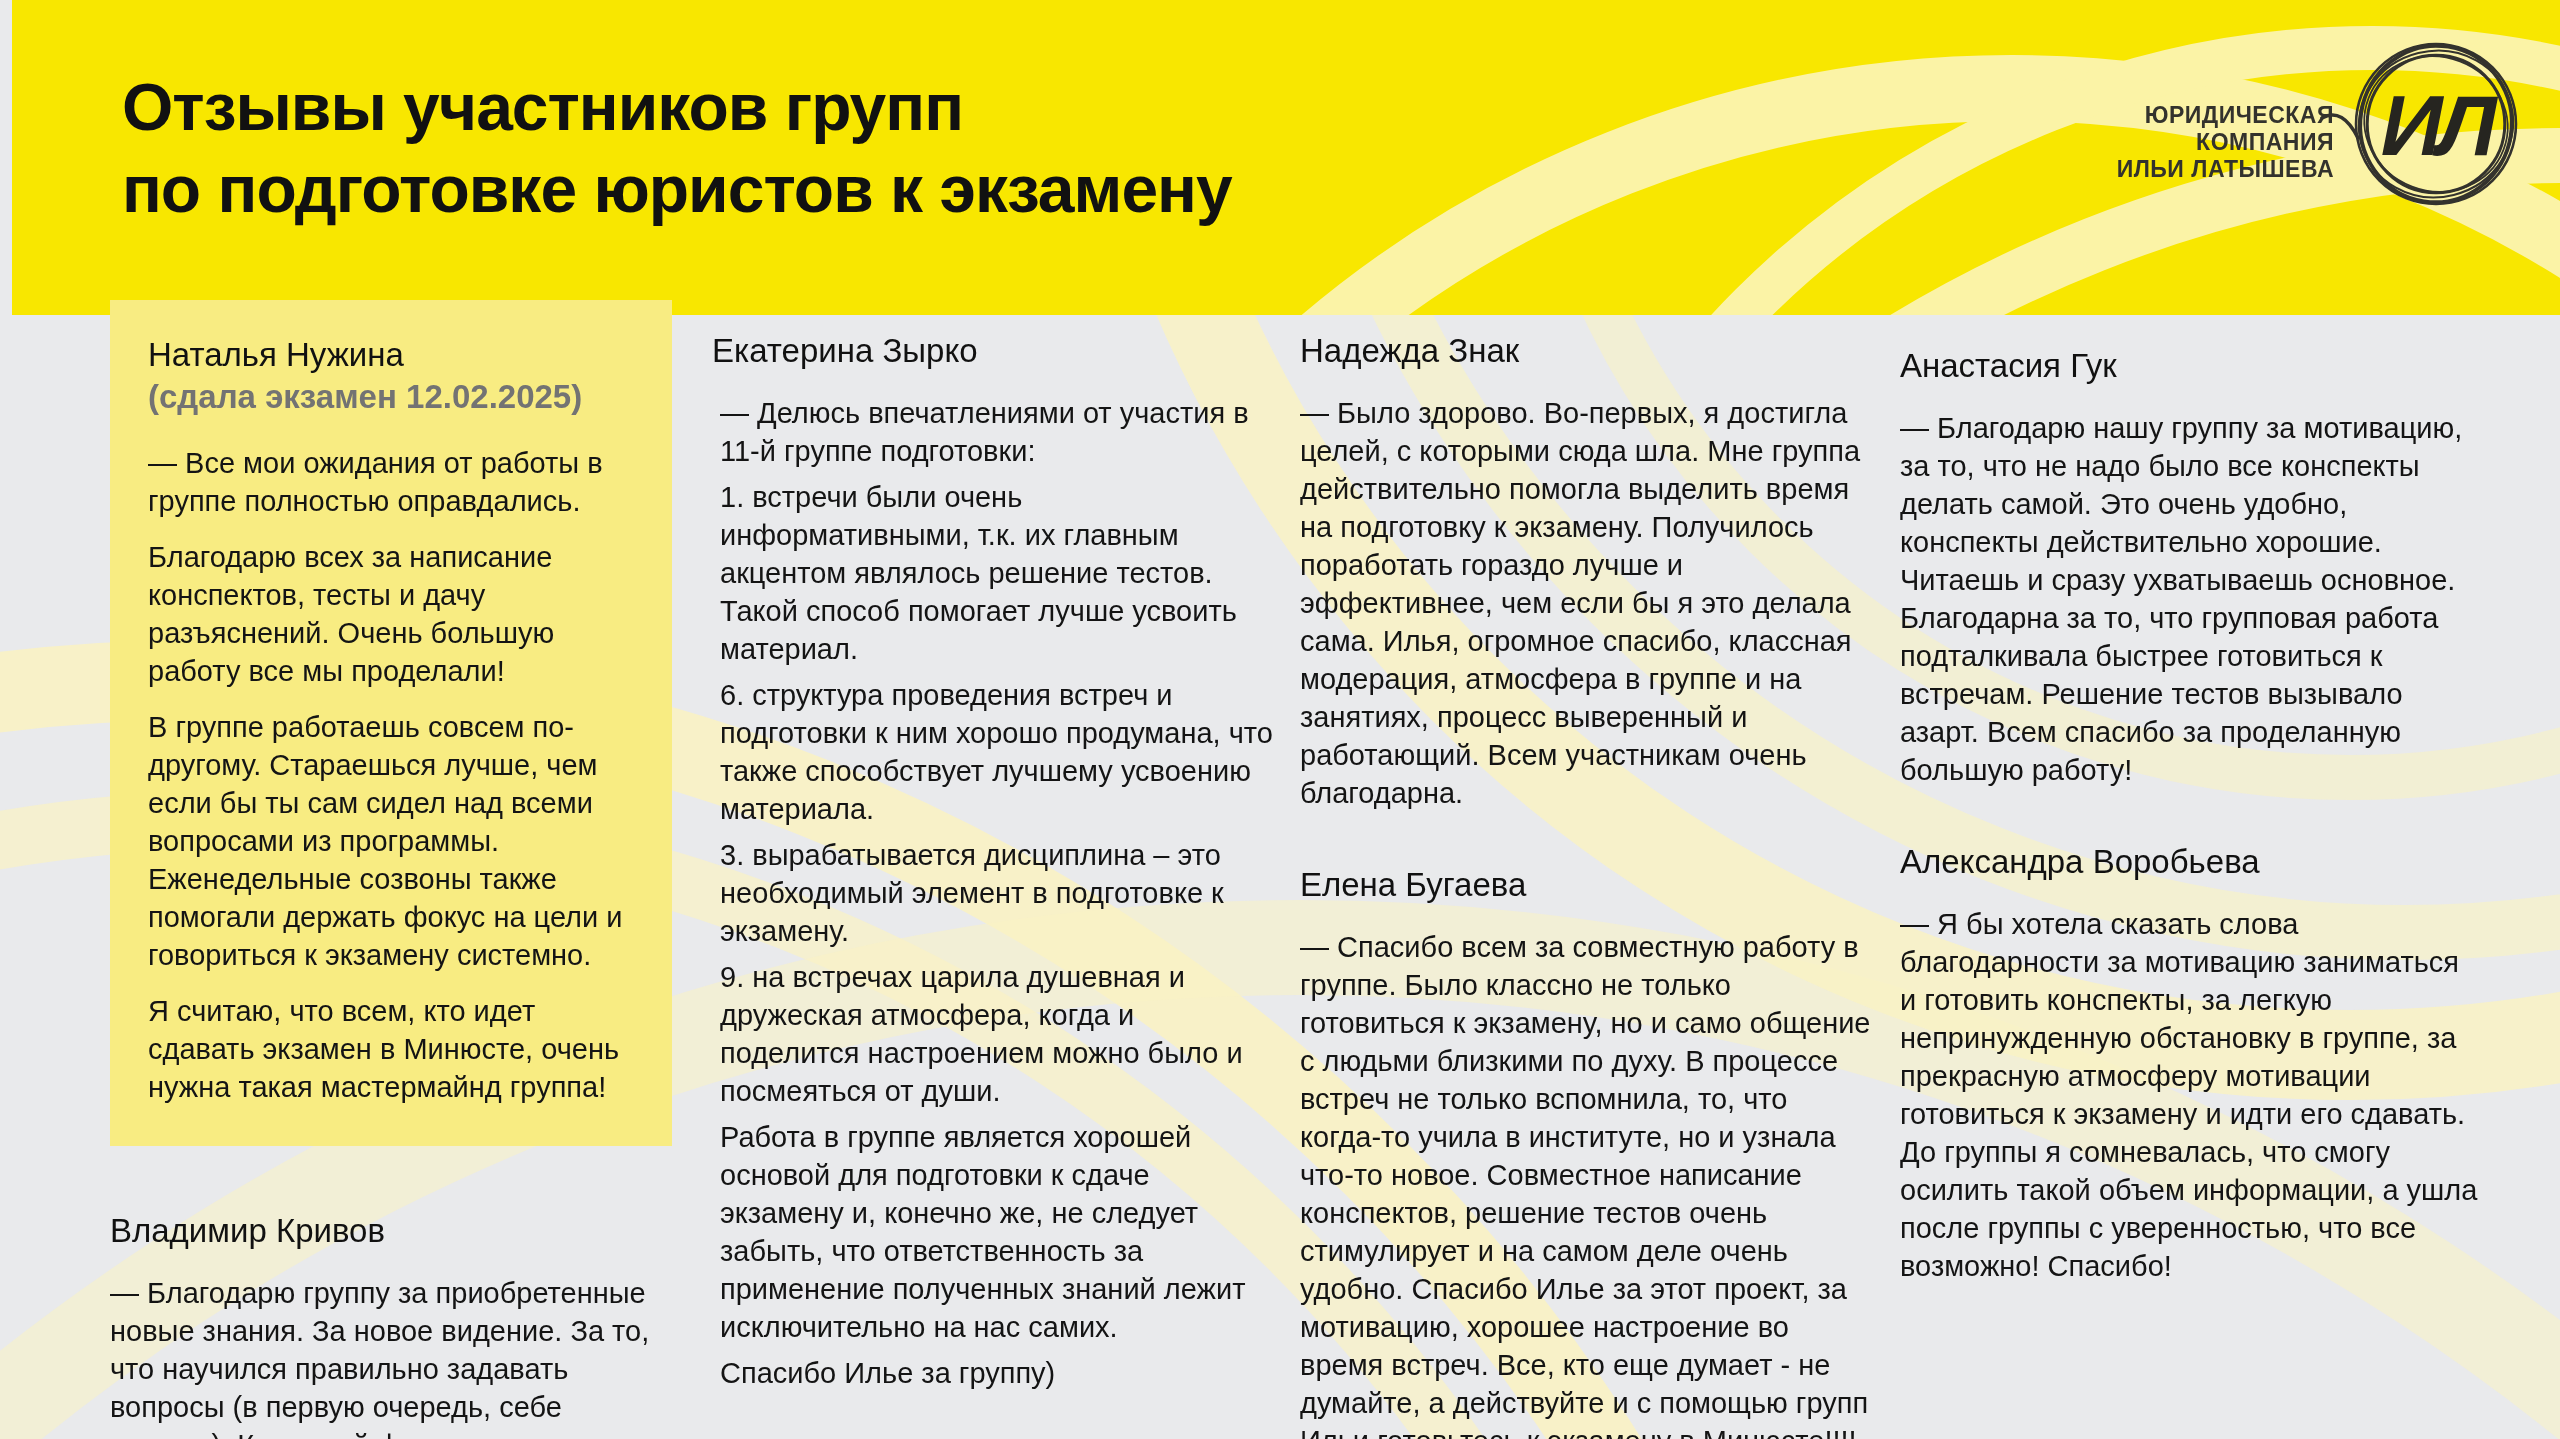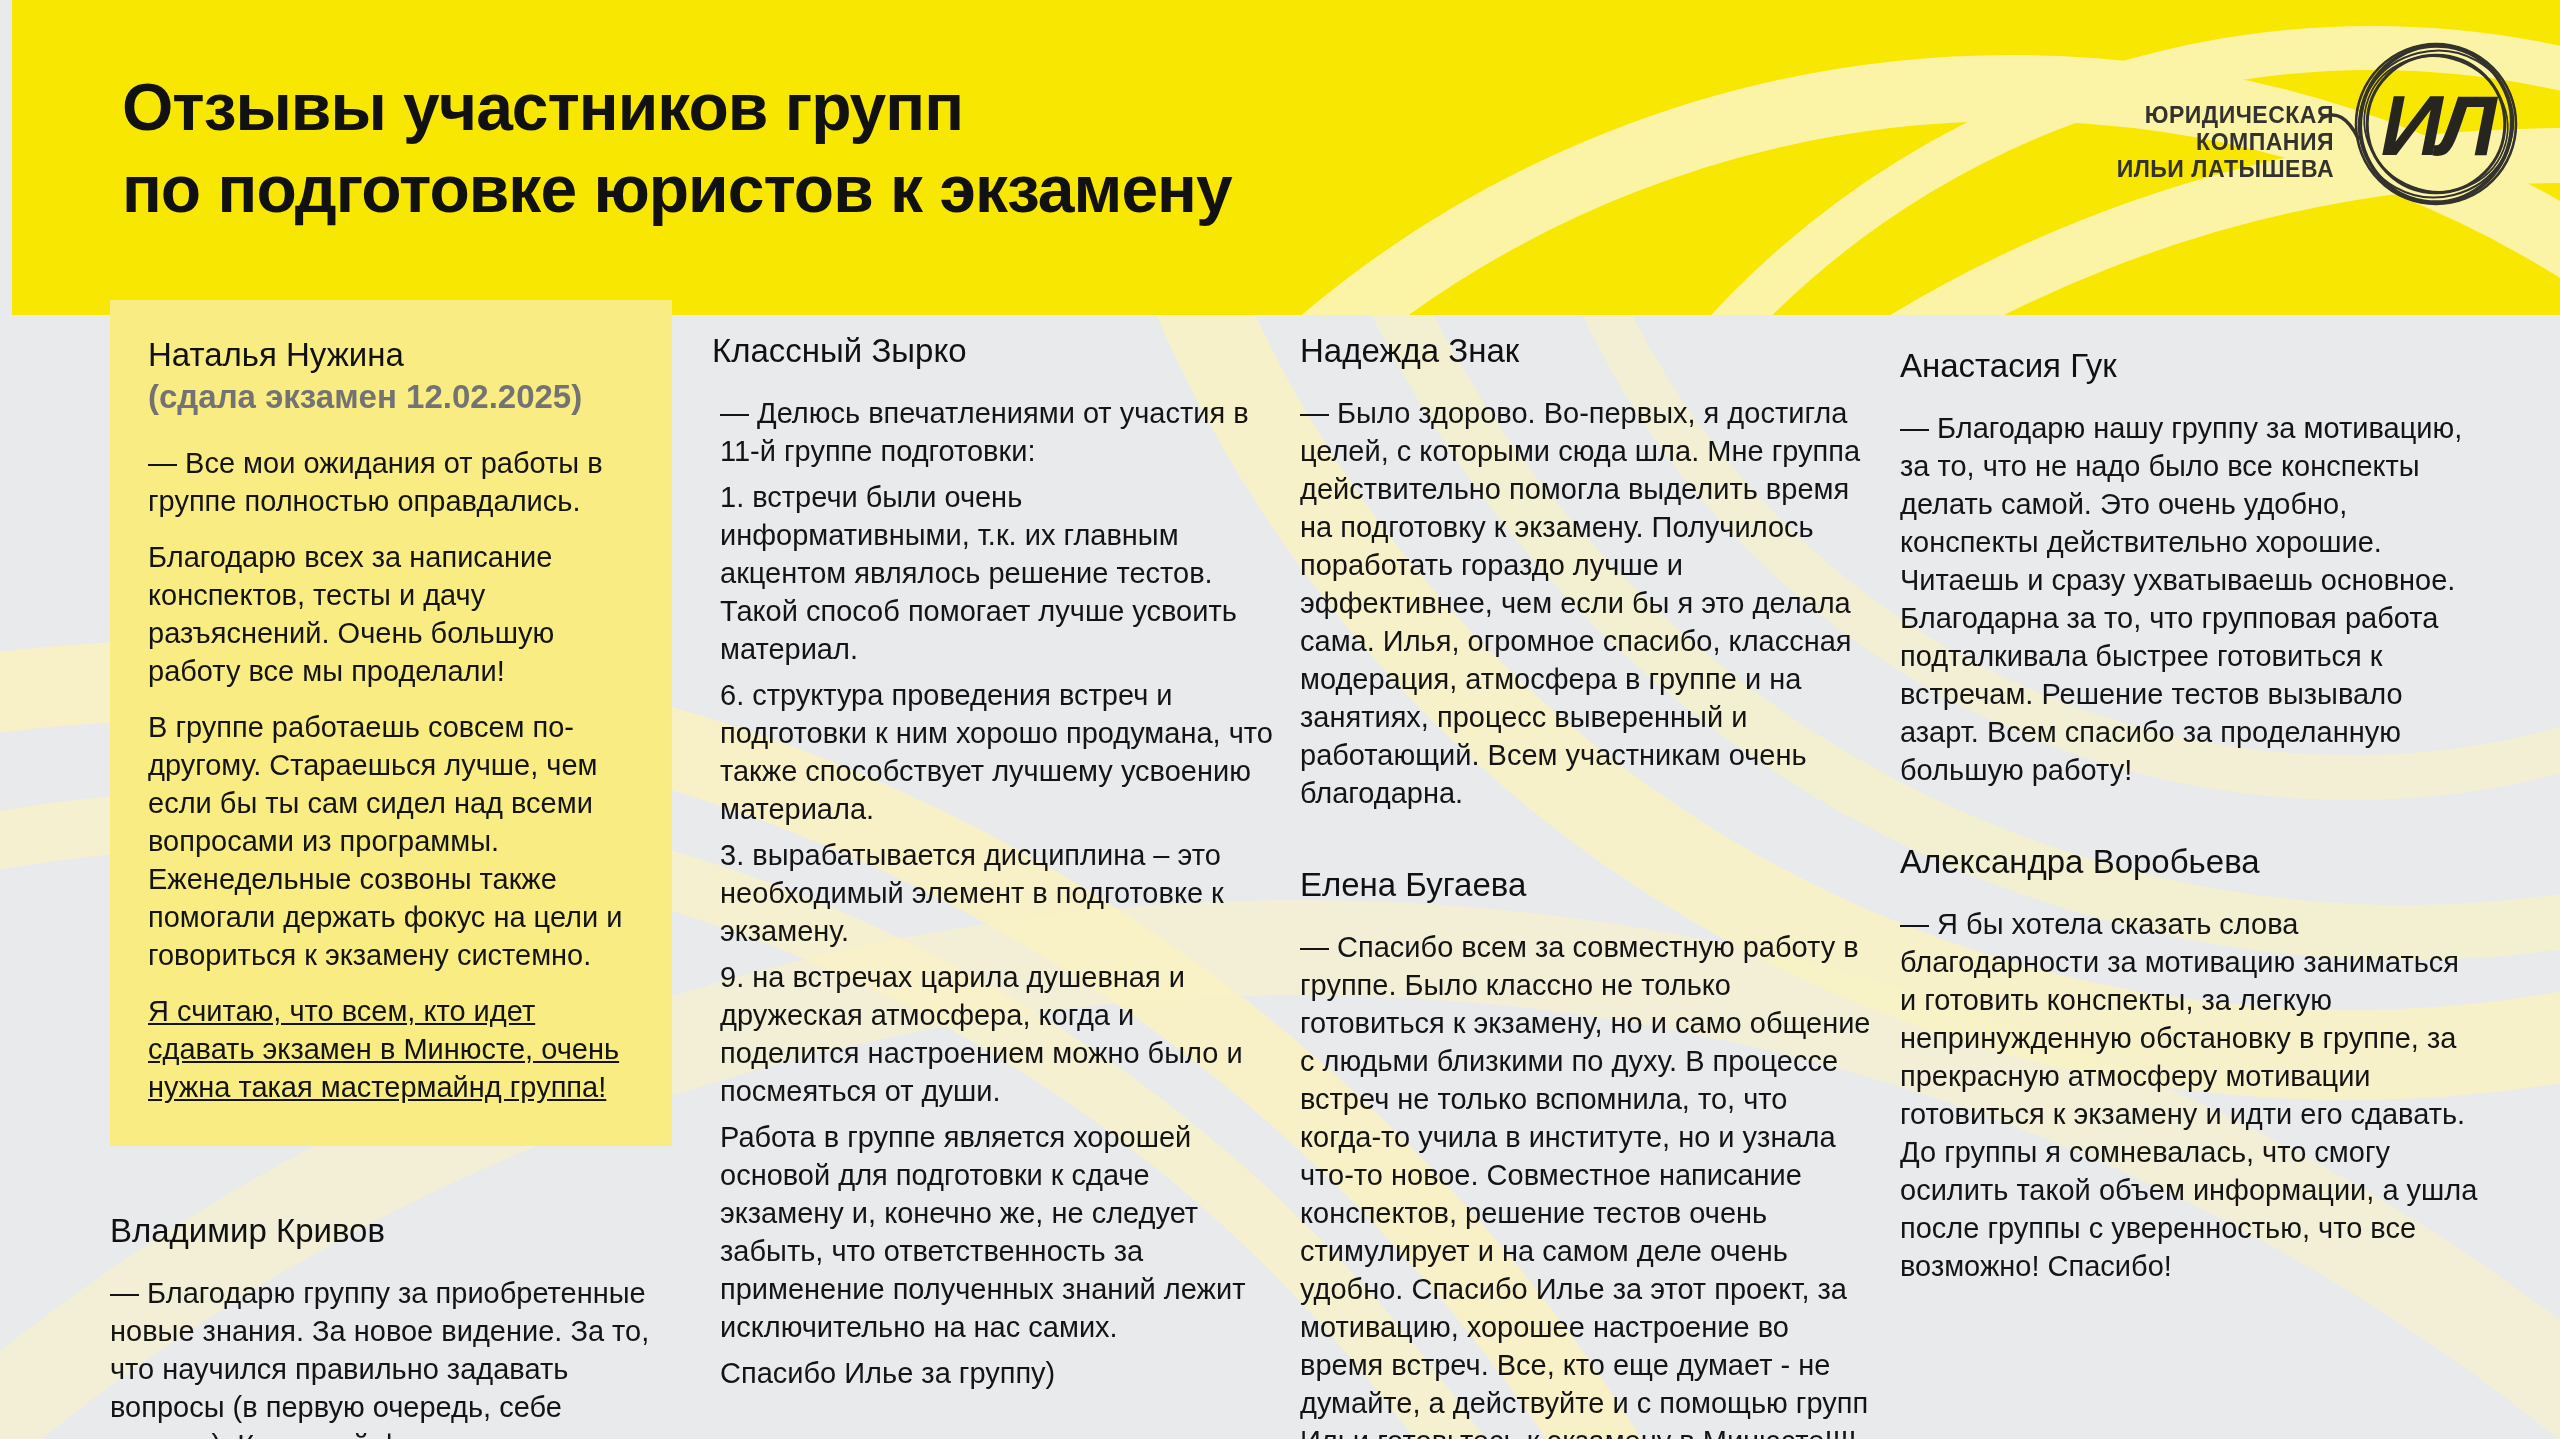--- a/index.html
+++ b/index.html
@@ -61,21 +61,21 @@
   .block h3{font-size:33px;line-height:42px;font-weight:normal;margin:0 0 22px;color:#111;}
   .block h3.tight-sub{margin:0;}
   .block .subname{font-size:33px;line-height:42px;font-weight:bold;margin:0 0 26px;color:#737373;}
   .block p{font-size:29px;line-height:38px;margin:0 0 18px;color:var(--text,#141414);}
   .block.tight p{margin:8px;}
   .note{
     background:var(--note-yellow,#F8EC82);
     padding:34px 38px 40px;
     width:562px;
   }
-  .note p:last-child{margin-bottom:0;text-decoration:underline;}
+  .note p:last-child{margin-bottom:0;}
   .mt{margin-top:64px;}
   .mt-sm{margin-top:52px;}
 </style>
 </head>
 <body>
 
 <div class="canvas">
 
   <div class="bg-swirls">
     <div class="ring a"></div>
@@ -125,21 +125,21 @@
       <p>Я считаю, что всем, кто идет сдавать экзамен в Минюсте, очень нужна такая мастермайнд группа!</p>
     </div>
     <div class="block mt">
       <h3>Владимир Кривов</h3>
       <p>— Благодарю группу за приобретенные новые знания. За новое видение. За то, что научился правильно задавать вопросы (в первую очередь, себе самому). Классный формат — помог подготовиться к экзамену более эффективно!</p>
     </div>
   </div>
 
   <div class="col col2">
     <div class="block tight">
-      <h3>Классный Зырко</h3>
+      <h3>Екатерина Зырко</h3>
       <p>— Делюсь впечатлениями от участия в 11-й группе подготовки:</p>
       <p>1. встречи были очень информативными, т.к. их главным акцентом являлось решение тестов. Такой способ помогает лучше усвоить материал.</p>
       <p>6. структура проведения встреч и подготовки к ним хорошо продумана, что также способствует лучшему усвоению материала.</p>
       <p>3. вырабатывается дисциплина – это необходимый элемент в подготовке к экзамену.</p>
       <p>9. на встречах царила душевная и дружеская атмосфера, когда и поделится настроением можно было и посмеяться от души.</p>
       <p>Работа в группе является хорошей основой для подготовки к сдаче экзамену и, конечно же, не следует забыть, что ответственность за применение полученных знаний лежит исключительно на нас самих.</p>
       <p>Спасибо Илье за группу)</p>
     </div>
     <div class="block mt-sm">
       <h3>Классный Гореленко</h3>

